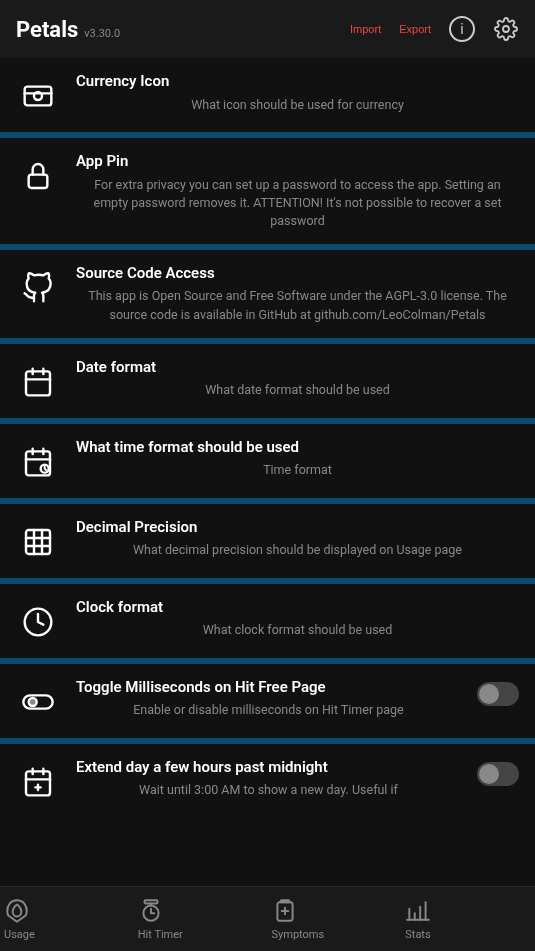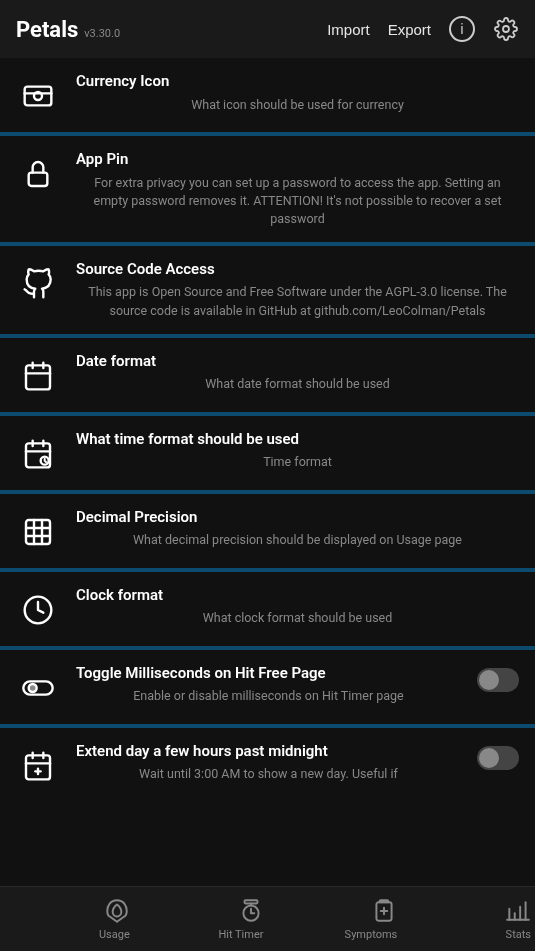--- a/index.html
+++ b/index.html
@@ -40,22 +40,22 @@
       color: #888;
     }
     .header-right {
       display: flex;
       align-items: center;
       gap: 18px;
     }
     .header-btn {
       background: none;
       border: none;
-      color: #e5e5e5;
-      font-size: 15px;
+      color: #ef4444;
+      font-size: 11px;
       cursor: pointer;
       padding: 0;
     }
     .header-icon {
       width: 26px;
       height: 26px;
       border: 2px solid #ccc;
       border-radius: 50%;
       display: flex;
       align-items: center;
@@ -78,21 +78,21 @@
     
     .content {
       flex: 1;
       overflow-y: auto;
       background: #111;
     }
     .settings-item {
       display: flex;
       align-items: flex-start;
       padding: 14px 16px;
-      border-bottom: 4px solid #0c4a6e;
+      border-bottom: 6px solid #0c4a6e;
       gap: 16px;
     }
     .settings-item:last-child {
       border-bottom: none;
     }
     .item-icon {
       width: 44px;
       height: 44px;
       flex-shrink: 0;
       display: flex;
@@ -165,21 +165,21 @@
       background: #1a1a1a;
       display: flex;
       height: 65px;
       flex-shrink: 0;
       border-top: 1px solid #2a2a2a;
     }
     .nav-item {
       flex: 1;
       display: flex;
       flex-direction: column;
-      align-items: flex-end;
+      align-items: flex-start;
       justify-content: center;
       gap: 4px;
       cursor: pointer;
       padding: 8px 4px;
     }
     .nav-icon {
       width: 26px;
       height: 26px;
       display: flex;
       align-items: center;

